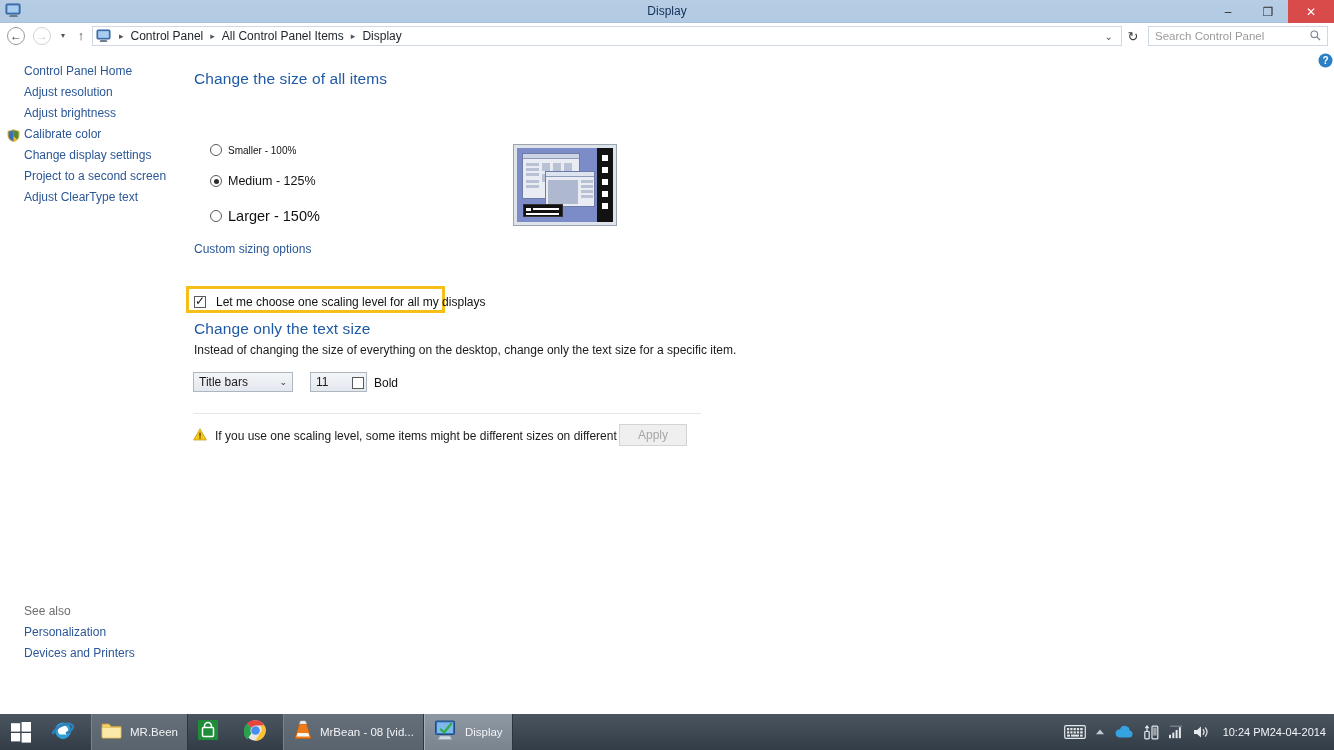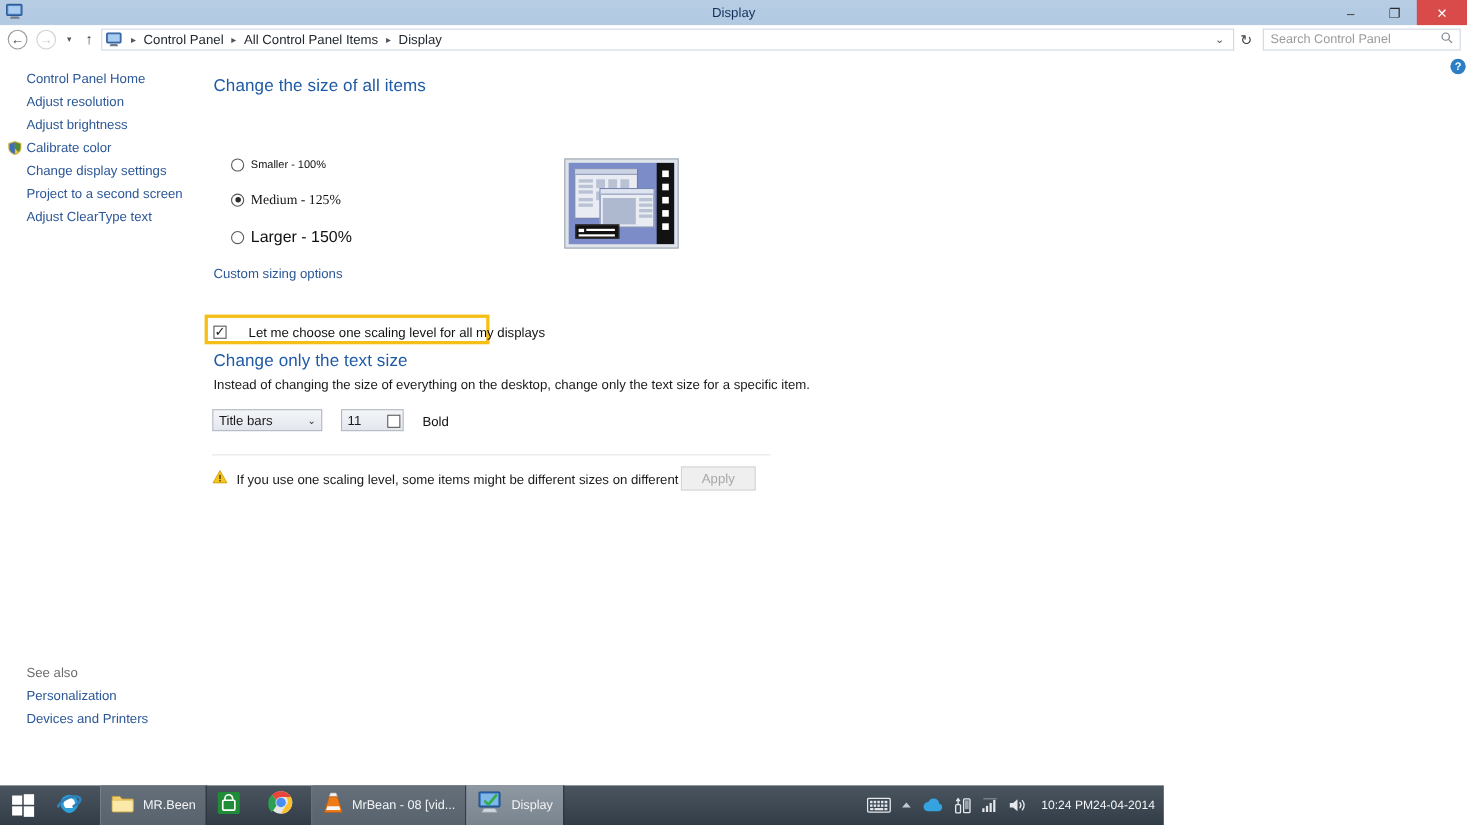--- a/index.html
+++ b/index.html
@@ -161,21 +161,21 @@
     border: 3px solid #f5bf18;
   }
   .chk {
     width: 12px; height: 12px; border: 1px solid #5a5a5a; background: #fff;
     display: inline-block; position: relative; flex: none;
   }
   .chk.on::after {
     content: '✓'; position: absolute; left: 0px; top: -3px;
     font-size: 12px; color: #1a1a1a; line-height: 14px;
   }
-  .chk-row { position: absolute; display: flex; align-items: center; gap: 20px; }
+  .chk-row { position: absolute; display: flex; align-items: center; gap: 10px; }
   .chk-label { font-size: 12px; color: #111; white-space: nowrap; }
 
   
   .sel {
     height: 20px; border: 1px solid #aeb6c0;
     background: linear-gradient(to bottom, #f3f5f8 0%, #e3e7ee 100%);
     display: flex; align-items: center; font-size: 12px; color: #1a1a1a;
   }
   .sel .txt { padding-left: 5px; }
   .sel .cv { margin-left: auto; margin-right: 5px; font-size: 9px; color: #333; }
@@ -191,21 +191,21 @@
     border: 1px solid #d4d4d4; background: #efefef;
     font-size: 12px; color: #a7a7a7;
     display: flex; align-items: center; justify-content: center;
   }
   .help-icon {
     position: absolute; left: 1128px; top: 3px; width: 15px; height: 15px;
   }
 
   
   .taskbar {
-    position: absolute; left: 0; bottom: 0; width: 1058px; height: 36px;
+    position: absolute; left: 0; bottom: 0; width: 1334px; height: 36px;
     background: linear-gradient(to bottom, #4a5560 0%, #3e4953 50%, #323c46 100%);
     display: flex; align-items: stretch;
   }
   .start-btn {
     width: 42px; display: flex; align-items: center; justify-content: center;
   }
   .tb-item {
     display: flex; align-items: center; gap: 7px; padding: 0 9px;
     height: 100%; min-width: 40px;
   }
@@ -331,21 +331,21 @@
     </svg>
   </span>
 
   <div class="h1">Change the size of all items</div>
 
 
   <div class="radio-row" style="left:20px; top:94px;">
     <span class="rdo"></span>
     <span class="rdo-label" style="font-size:10px;">Smaller - 100%</span>
   </div>
-  <div class="radio-row" style="left:20px; top:124px;font-family:Liberation Serif, serif;">
+  <div class="radio-row" style="left:20px; top:124px;">
     <span class="rdo on"></span>
     <span class="rdo-label" style="font-size:12.5px;">Medium - 125%</span>
   </div>
   <div class="radio-row" style="left:20px; top:158px;">
     <span class="rdo"></span>
     <span class="rdo-label" style="font-size:14.5px;">Larger - 150%</span>
   </div>
 
   <div class="custom-link">Custom sizing options</div>
 

